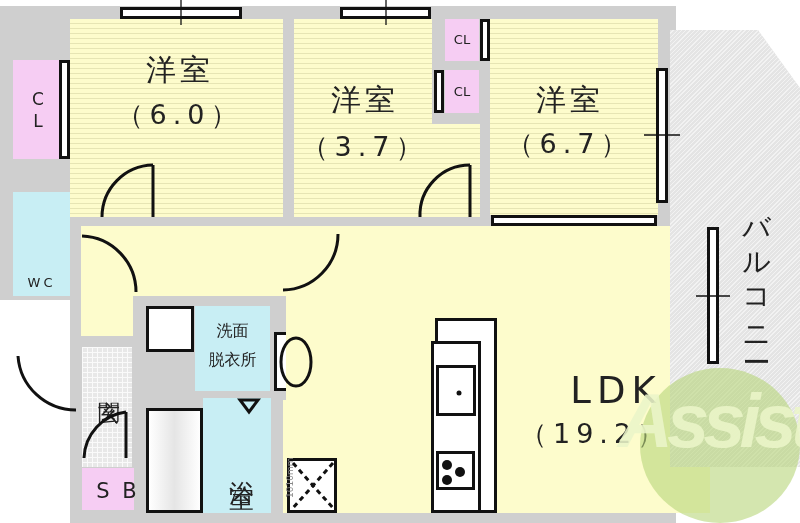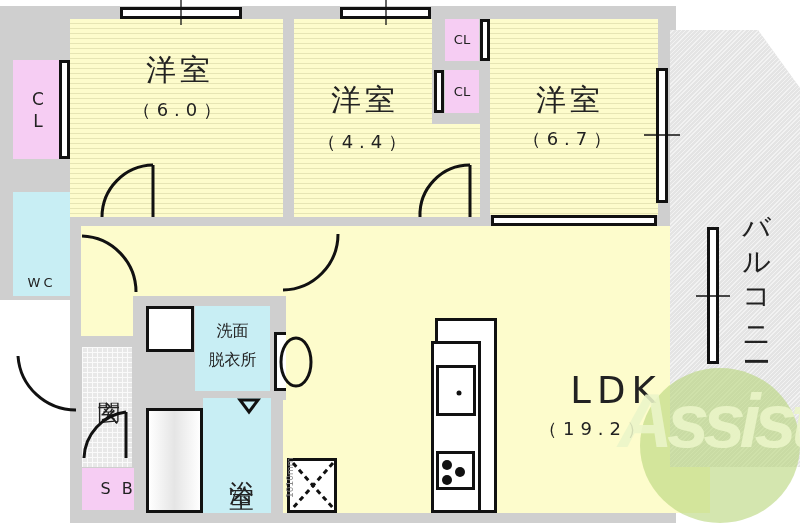--- a/index.html
+++ b/index.html
@@ -7,21 +7,21 @@
          font-family: "DejaVu Sans", "Liberation Sans", sans-serif; }
   .abs { position: absolute; box-sizing: border-box; }
   .wall { background: #cfcfcf; }
   .room-yellow { background-color: #fdfccc;
      background-image: repeating-linear-gradient(to bottom, transparent 0 4px, #e6e5b4 4px 5px); }
   .floor-yellow { background: #fdfccc; }
   .blue { background: #c8eef4; }
   .pink { background: #f6cdf3; }
   .label { color: #222; text-align: center; white-space: nowrap; line-height: 1; }
   .big { font-size: 30px; letter-spacing: 4px; }
-  .area { font-size: 18px; letter-spacing: 6px; }
+  .area { font-size: 27px; letter-spacing: 6px; }
   .small { font-size: 15px; }
   .cl { font-size: 13px; }
   .win { background: #fff; border: 3px solid #111; }
   .balcony { background-color: #e4e4e4;
      background-image: repeating-linear-gradient(135deg, transparent 0 2px, #f2f2f2 2px 3px); }
   .tile { background-color: #e8e8e8;
      background-image: linear-gradient(#fafafa 1px, transparent 1px), linear-gradient(90deg, #fafafa 1px, transparent 1px);
      background-size: 5px 5px; }
   .vert { writing-mode: vertical-rl; }
   svg { position: absolute; left: 0; top: 0; }
@@ -36,21 +36,21 @@
 <div class="abs label big" style="left:110px;top:55px;width:140px;">洋室</div>
 <div class="abs label area" style="left:110px;top:101px;width:140px;">（6.0）</div>
 
 <div class="abs pink" style="left:13px;top:60px;width:47px;height:99px;"></div>
 <div class="abs label small vert" style="left:22px;top:86px;width:24px;height:50px;text-orientation:upright;font-size:17px;letter-spacing:2px;">CL</div>
 <div class="abs win" style="left:59px;top:60px;width:11px;height:99px;"></div>
 
 <div class="abs room-yellow" style="left:294px;top:19px;width:138px;height:198px;"></div>
 <div class="abs room-yellow" style="left:432px;top:124px;width:48px;height:93px;"></div>
 <div class="abs label big" style="left:300px;top:85px;width:130px;">洋室</div>
-<div class="abs label area" style="left:300px;top:133px;width:130px;">（4.4）</div>
+<div class="abs label area" style="left:300px;top:133px;width:130px;">（3.7）</div>
 
 <div class="abs pink" style="left:445px;top:19px;width:34px;height:42px;"></div>
 <div class="abs label cl" style="left:445px;top:33px;width:34px;">CL</div>
 <div class="abs win" style="left:480px;top:19px;width:10px;height:42px;"></div>
 <div class="abs pink" style="left:445px;top:70px;width:34px;height:43px;"></div>
 <div class="abs label cl" style="left:445px;top:85px;width:34px;">CL</div>
 <div class="abs win" style="left:434px;top:70px;width:10px;height:43px;"></div>
 
 <div class="abs room-yellow" style="left:490px;top:19px;width:168px;height:196px;"></div>
 <div class="abs label big" style="left:500px;top:85px;width:140px;">洋室</div>
@@ -58,21 +58,21 @@
 
 <div class="abs blue" style="left:13px;top:192px;width:57px;height:104px;"></div>
 <div class="abs label small" style="left:13px;top:276px;width:57px;font-size:13px;letter-spacing:3px;">WC</div>
 
 <div class="abs floor-yellow" style="left:81px;top:226px;width:205px;height:70px;"></div>
 <div class="abs floor-yellow" style="left:81px;top:296px;width:52px;height:40px;"></div>
 
 <div class="abs tile" style="left:82px;top:347px;width:50px;height:120px;"></div>
 <div class="abs label vert" style="left:92px;top:355px;width:28px;height:60px;font-size:22px;letter-spacing:2px;">玄関</div>
 <div class="abs pink" style="left:82px;top:468px;width:52px;height:42px;"></div>
-<div class="abs label" style="left:82px;top:481px;width:72px;font-size:16px;letter-spacing:3px;">S B</div>
+<div class="abs label" style="left:82px;top:481px;width:72px;font-size:21px;letter-spacing:3px;">S B</div>
 
 <div class="abs blue" style="left:195px;top:306px;width:75px;height:85px;"></div>
 <div class="abs label" style="left:195px;top:323px;width:75px;font-size:16px;">洗面</div>
 <div class="abs label" style="left:195px;top:352px;width:75px;font-size:16px;">脱衣所</div>
 <div class="abs" style="left:146px;top:306px;width:48px;height:46px;background:#fff;border:3px solid #111;"></div>
 <div class="abs" style="left:274px;top:332px;width:43px;height:59px;background:#fff;border:3px solid #111;"></div>
 
 <div class="abs" style="left:146px;top:408px;width:57px;height:105px;background:linear-gradient(90deg,#fff,#e5e5e5,#fff);border:3px solid #111;"></div>
 <div class="abs blue" style="left:203px;top:398px;width:68px;height:115px;"></div>
 <div class="abs label vert" style="left:222px;top:430px;width:32px;height:70px;font-size:25px;letter-spacing:4px;">浴室</div>

